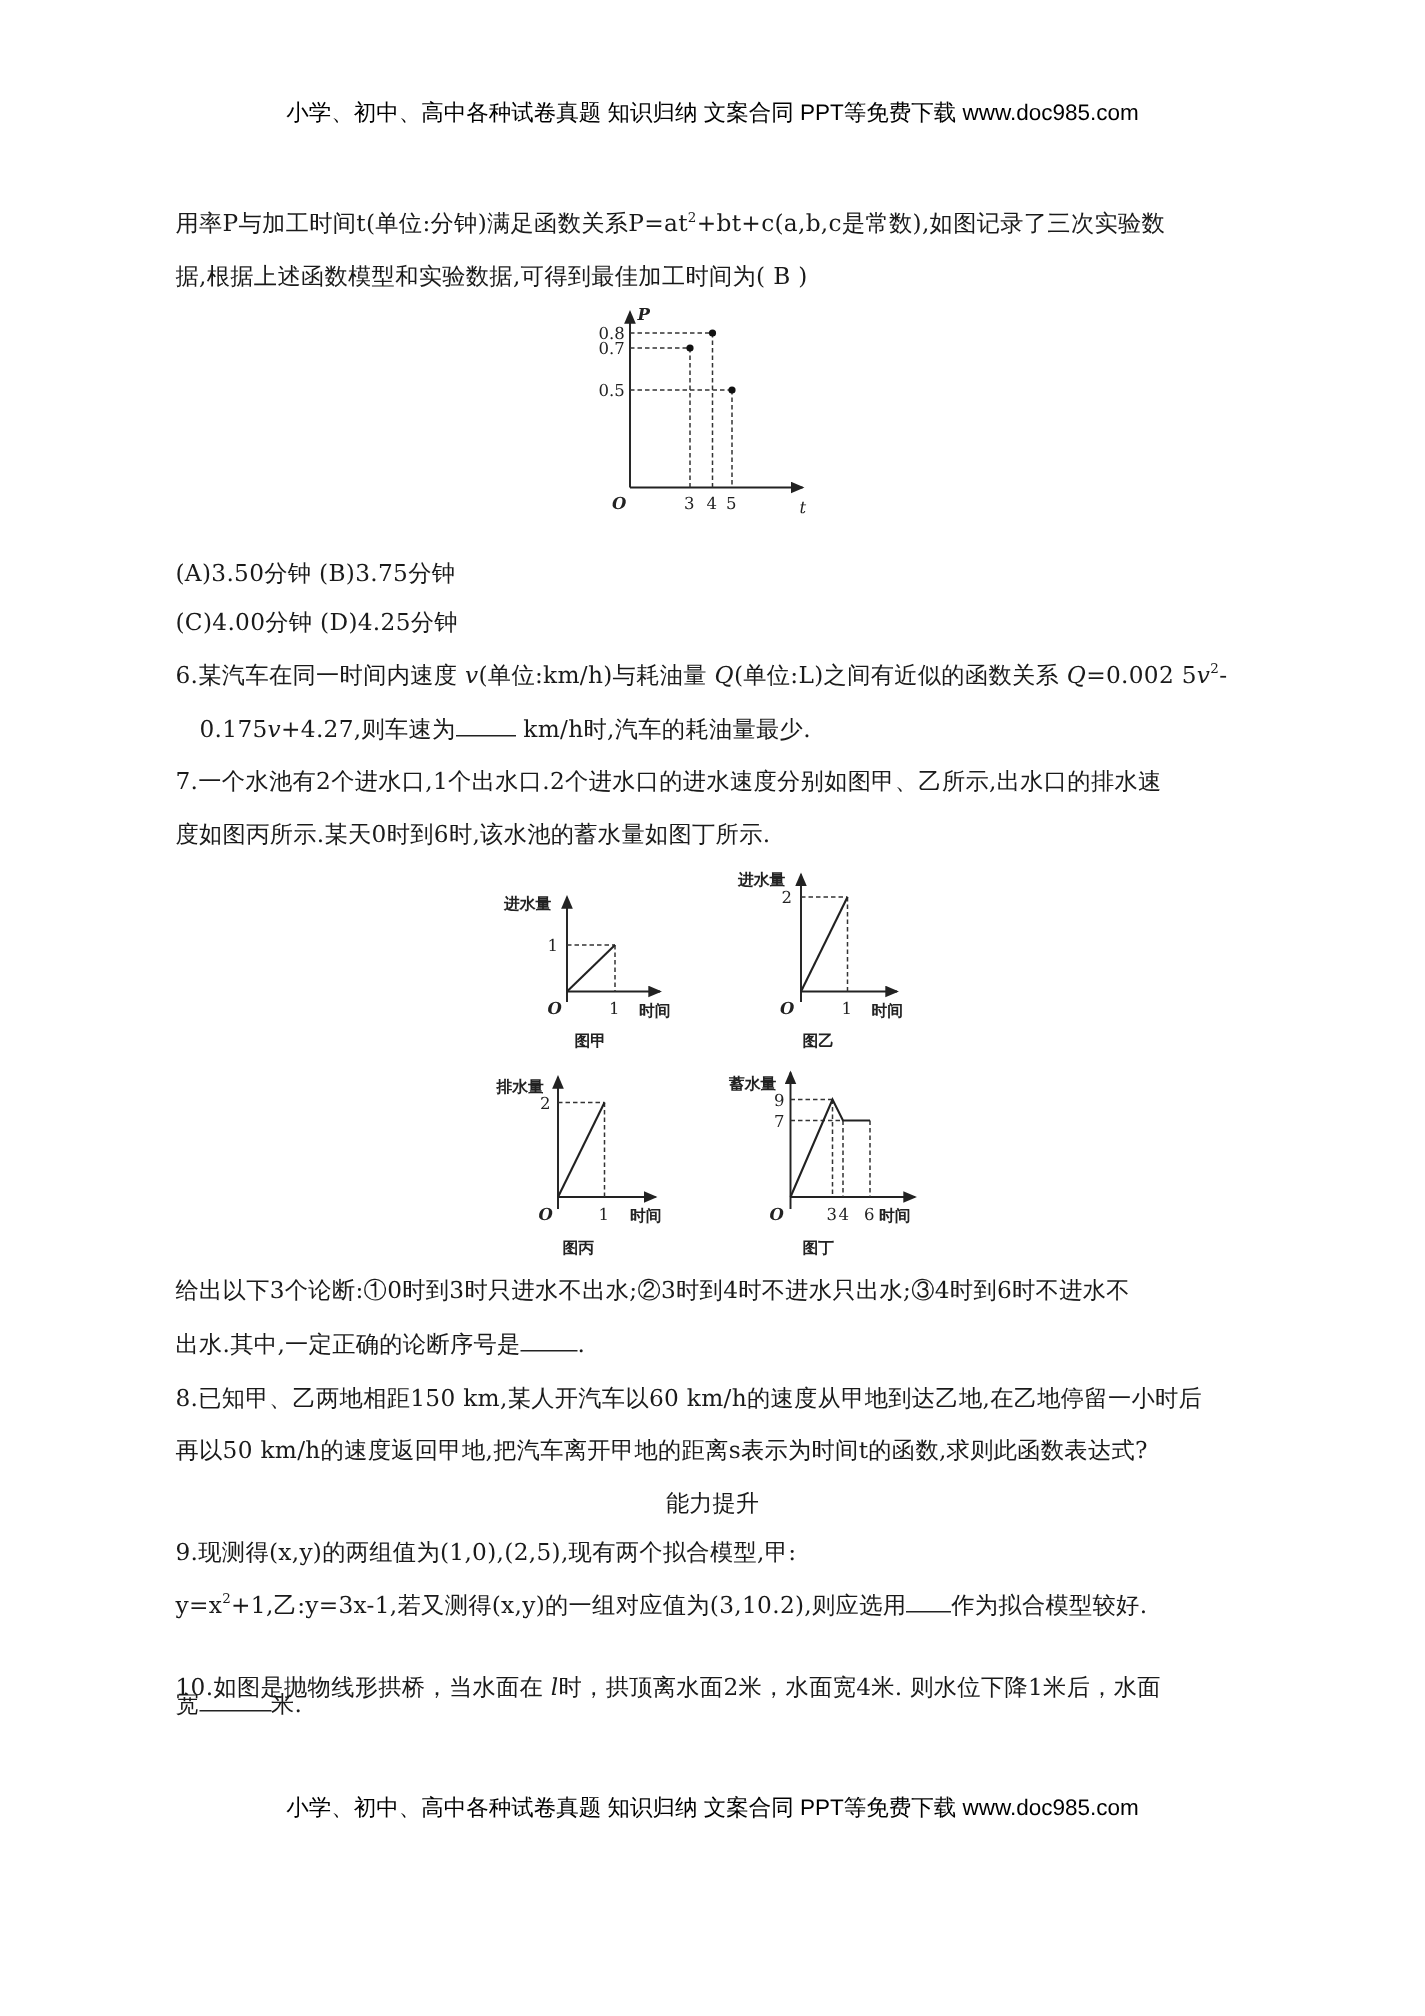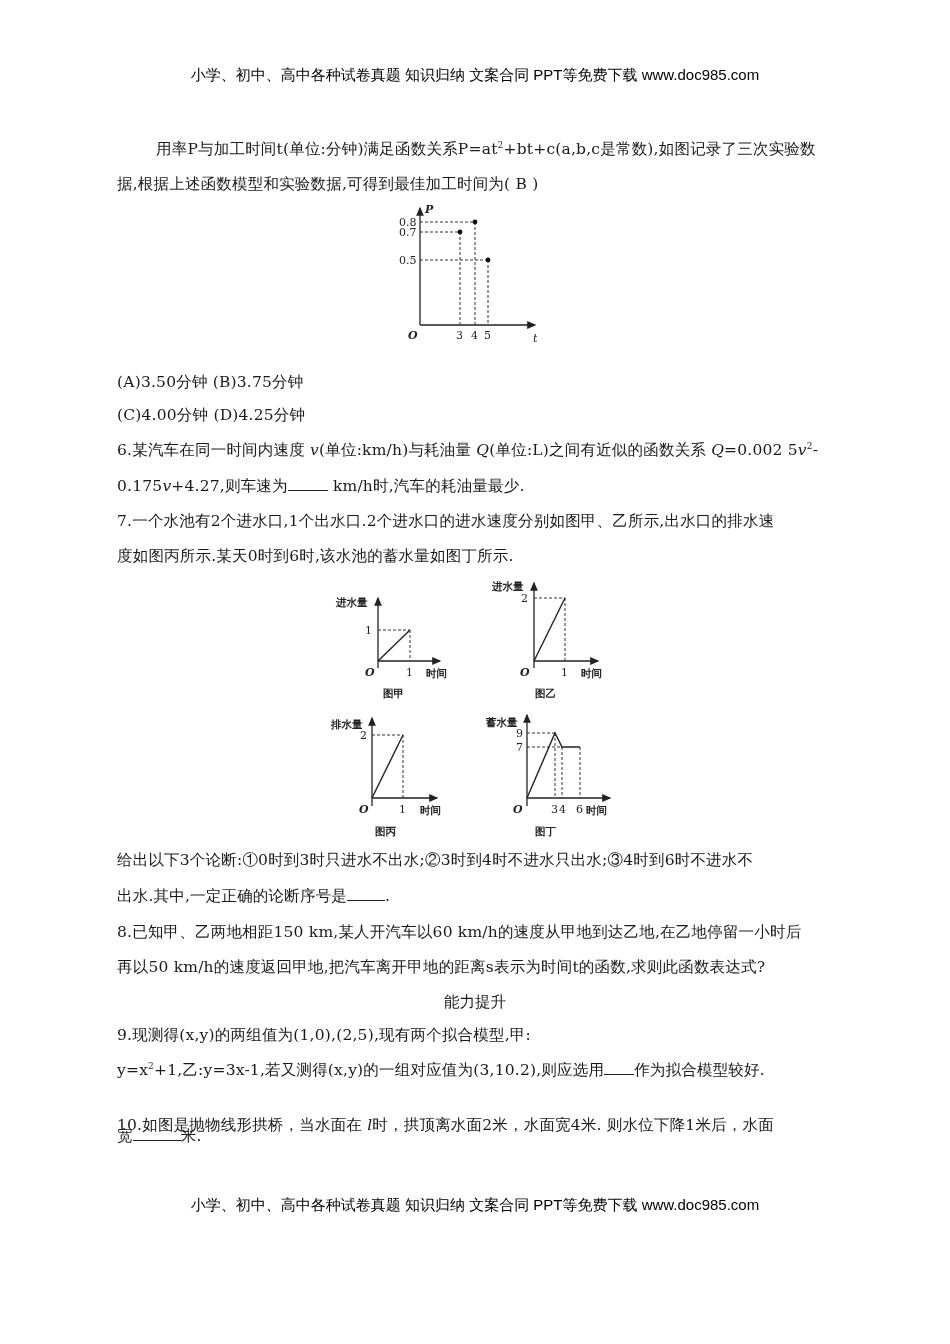--- a/index.html
+++ b/index.html
@@ -25,21 +25,21 @@
     font-family: "DejaVu Sans", "Liberation Sans", sans-serif; font-weight: normal; font-size: 15.5px;
   }
   svg text { font-family: "DejaVu Serif", "Liberation Serif", serif; }
   .fig-cap { font-family: "DejaVu Sans", "Liberation Sans", sans-serif; font-weight: bold; }
 </style>
 </head>
 <body>
 
 <div class="banner" style="top:66px;">小学、初中、高中各种试卷真题 知识归纳 文案合同 PPT等免费下载   www.doc985.com</div>
 
-<div class="line" style="top:139px;margin-left:39px;">
+<div class="line" style="top:139px;">
   <span>用率P与加工时间t(单位:分钟)满足函数关系P=at</span><sup style="font-size:9px;">2</sup><span>+bt+c(a,b,c是常数),如图记录了三次实验数</span>
 </div>
 <div class="line" style="top:174px;">据,根据上述函数模型和实验数据,可得到最佳加工时间为( B )</div>
 
 <svg class="abs" style="left:395px; top:200px;" width="160" height="145">
   <defs>
     <marker id="arr" markerWidth="8" markerHeight="8" refX="6" refY="3" orient="auto">
         <path d="M0,0 L7,3 L0,6 Z" fill="#222"></path>
       </marker>
   </defs>
@@ -69,21 +69,21 @@
     <text x="138" y="142" font-style="italic">t</text>
   </g>
 </svg>
 
 <div class="line" style="top:372px;">(A)3.50分钟 (B)3.75分钟</div>
 <div class="line" style="top:405px;">(C)4.00分钟 (D)4.25分钟</div>
 
 <div class="line" style="top:440px;">
   <span>6.某汽车在同一时间内速度 </span><span class="it">v</span><span>(单位:km/h)与耗油量 </span><span class="it">Q</span><span>(单位:L)之间有近似的函数关系 </span><span class="it">Q</span><span>=0.002 5</span><span class="it">v</span><sup style="font-size:9px;">2</sup><span>-</span>
 </div>
-<div class="line" style="top:476px;">
+<div class="line" style="top:476px;margin-left:16px;">
   <span>0.175</span><span class="it">v</span><span>+4.27,则车速为</span><span class="blank" style="width:40px;"></span><span> km/h时,汽车的耗油量最少.</span>
 </div>
 
 <div class="line" style="top:511px;">7.一个水池有2个进水口,1个出水口.2个进水口的进水速度分别如图甲、乙所示,出水口的排水速</div>
 <div class="line" style="top:546px;">度如图丙所示.某天0时到6时,该水池的蓄水量如图丁所示.</div>
 
 <svg class="abs" style="left:320px; top:578px;" width="310" height="262">
   <defs>
     <marker id="arr2" markerWidth="8" markerHeight="8" refX="6" refY="3" orient="auto">
         <path d="M0,0 L7,3 L0,6 Z" fill="#222"></path>

